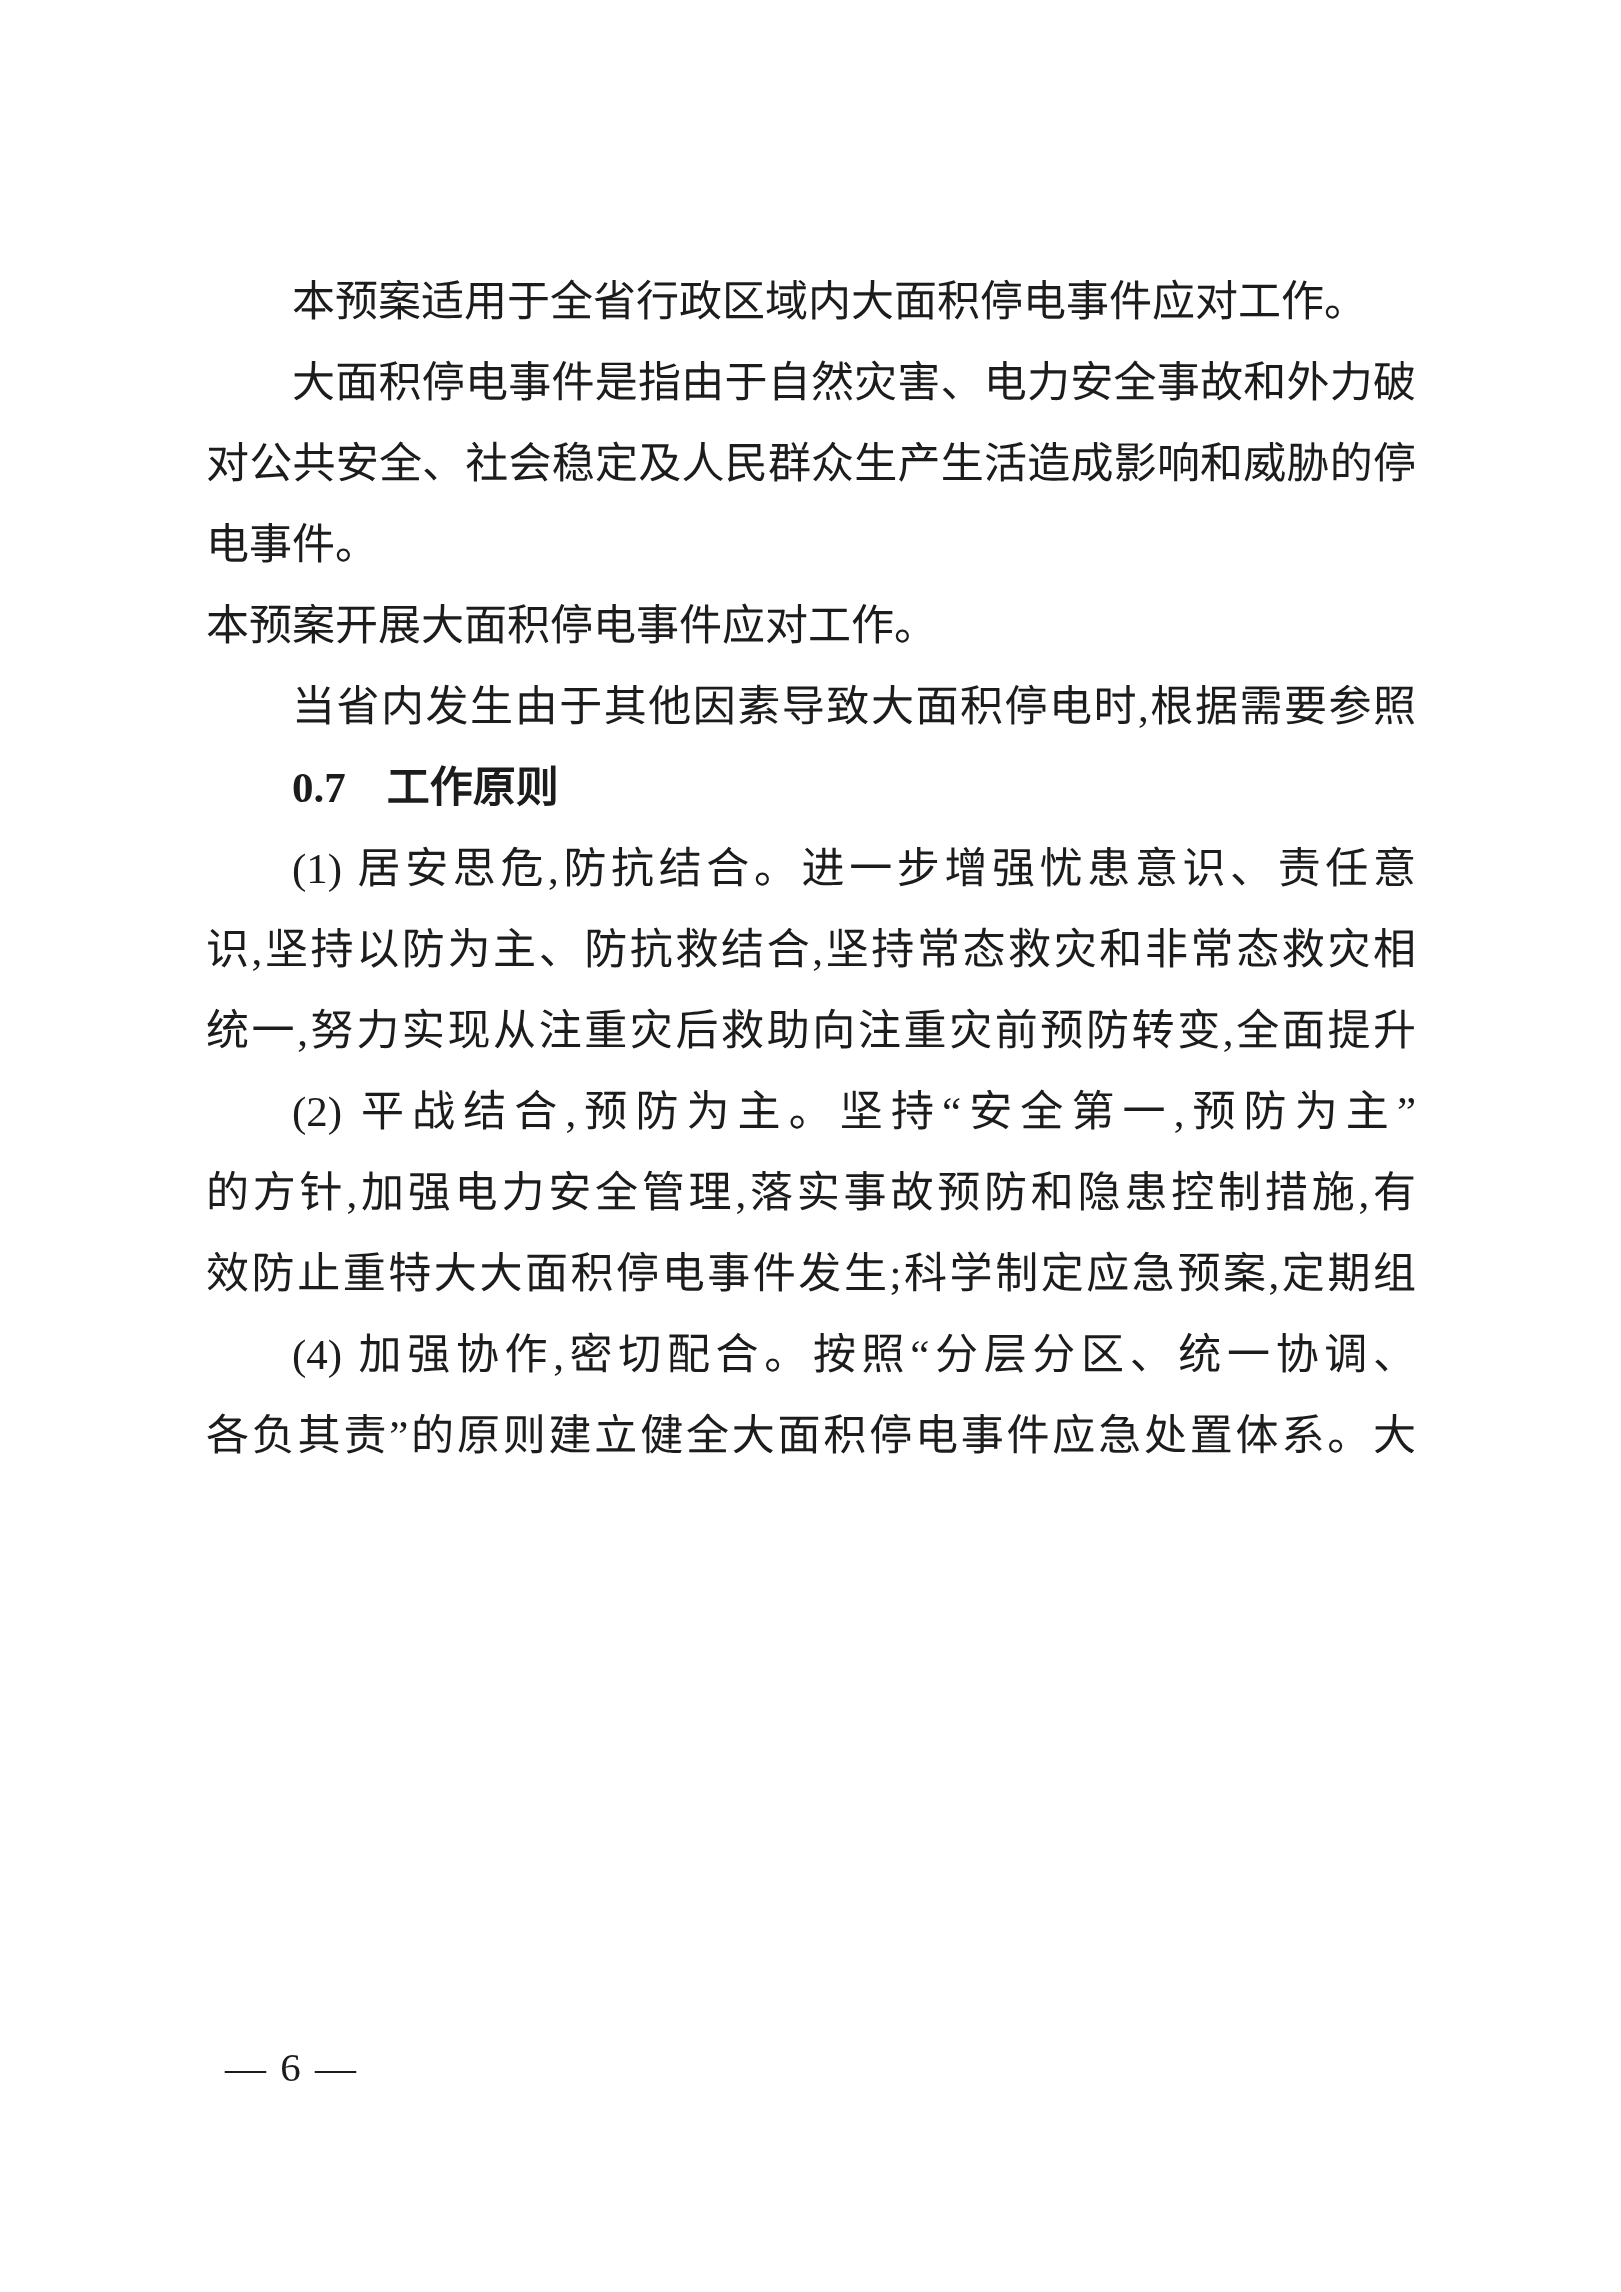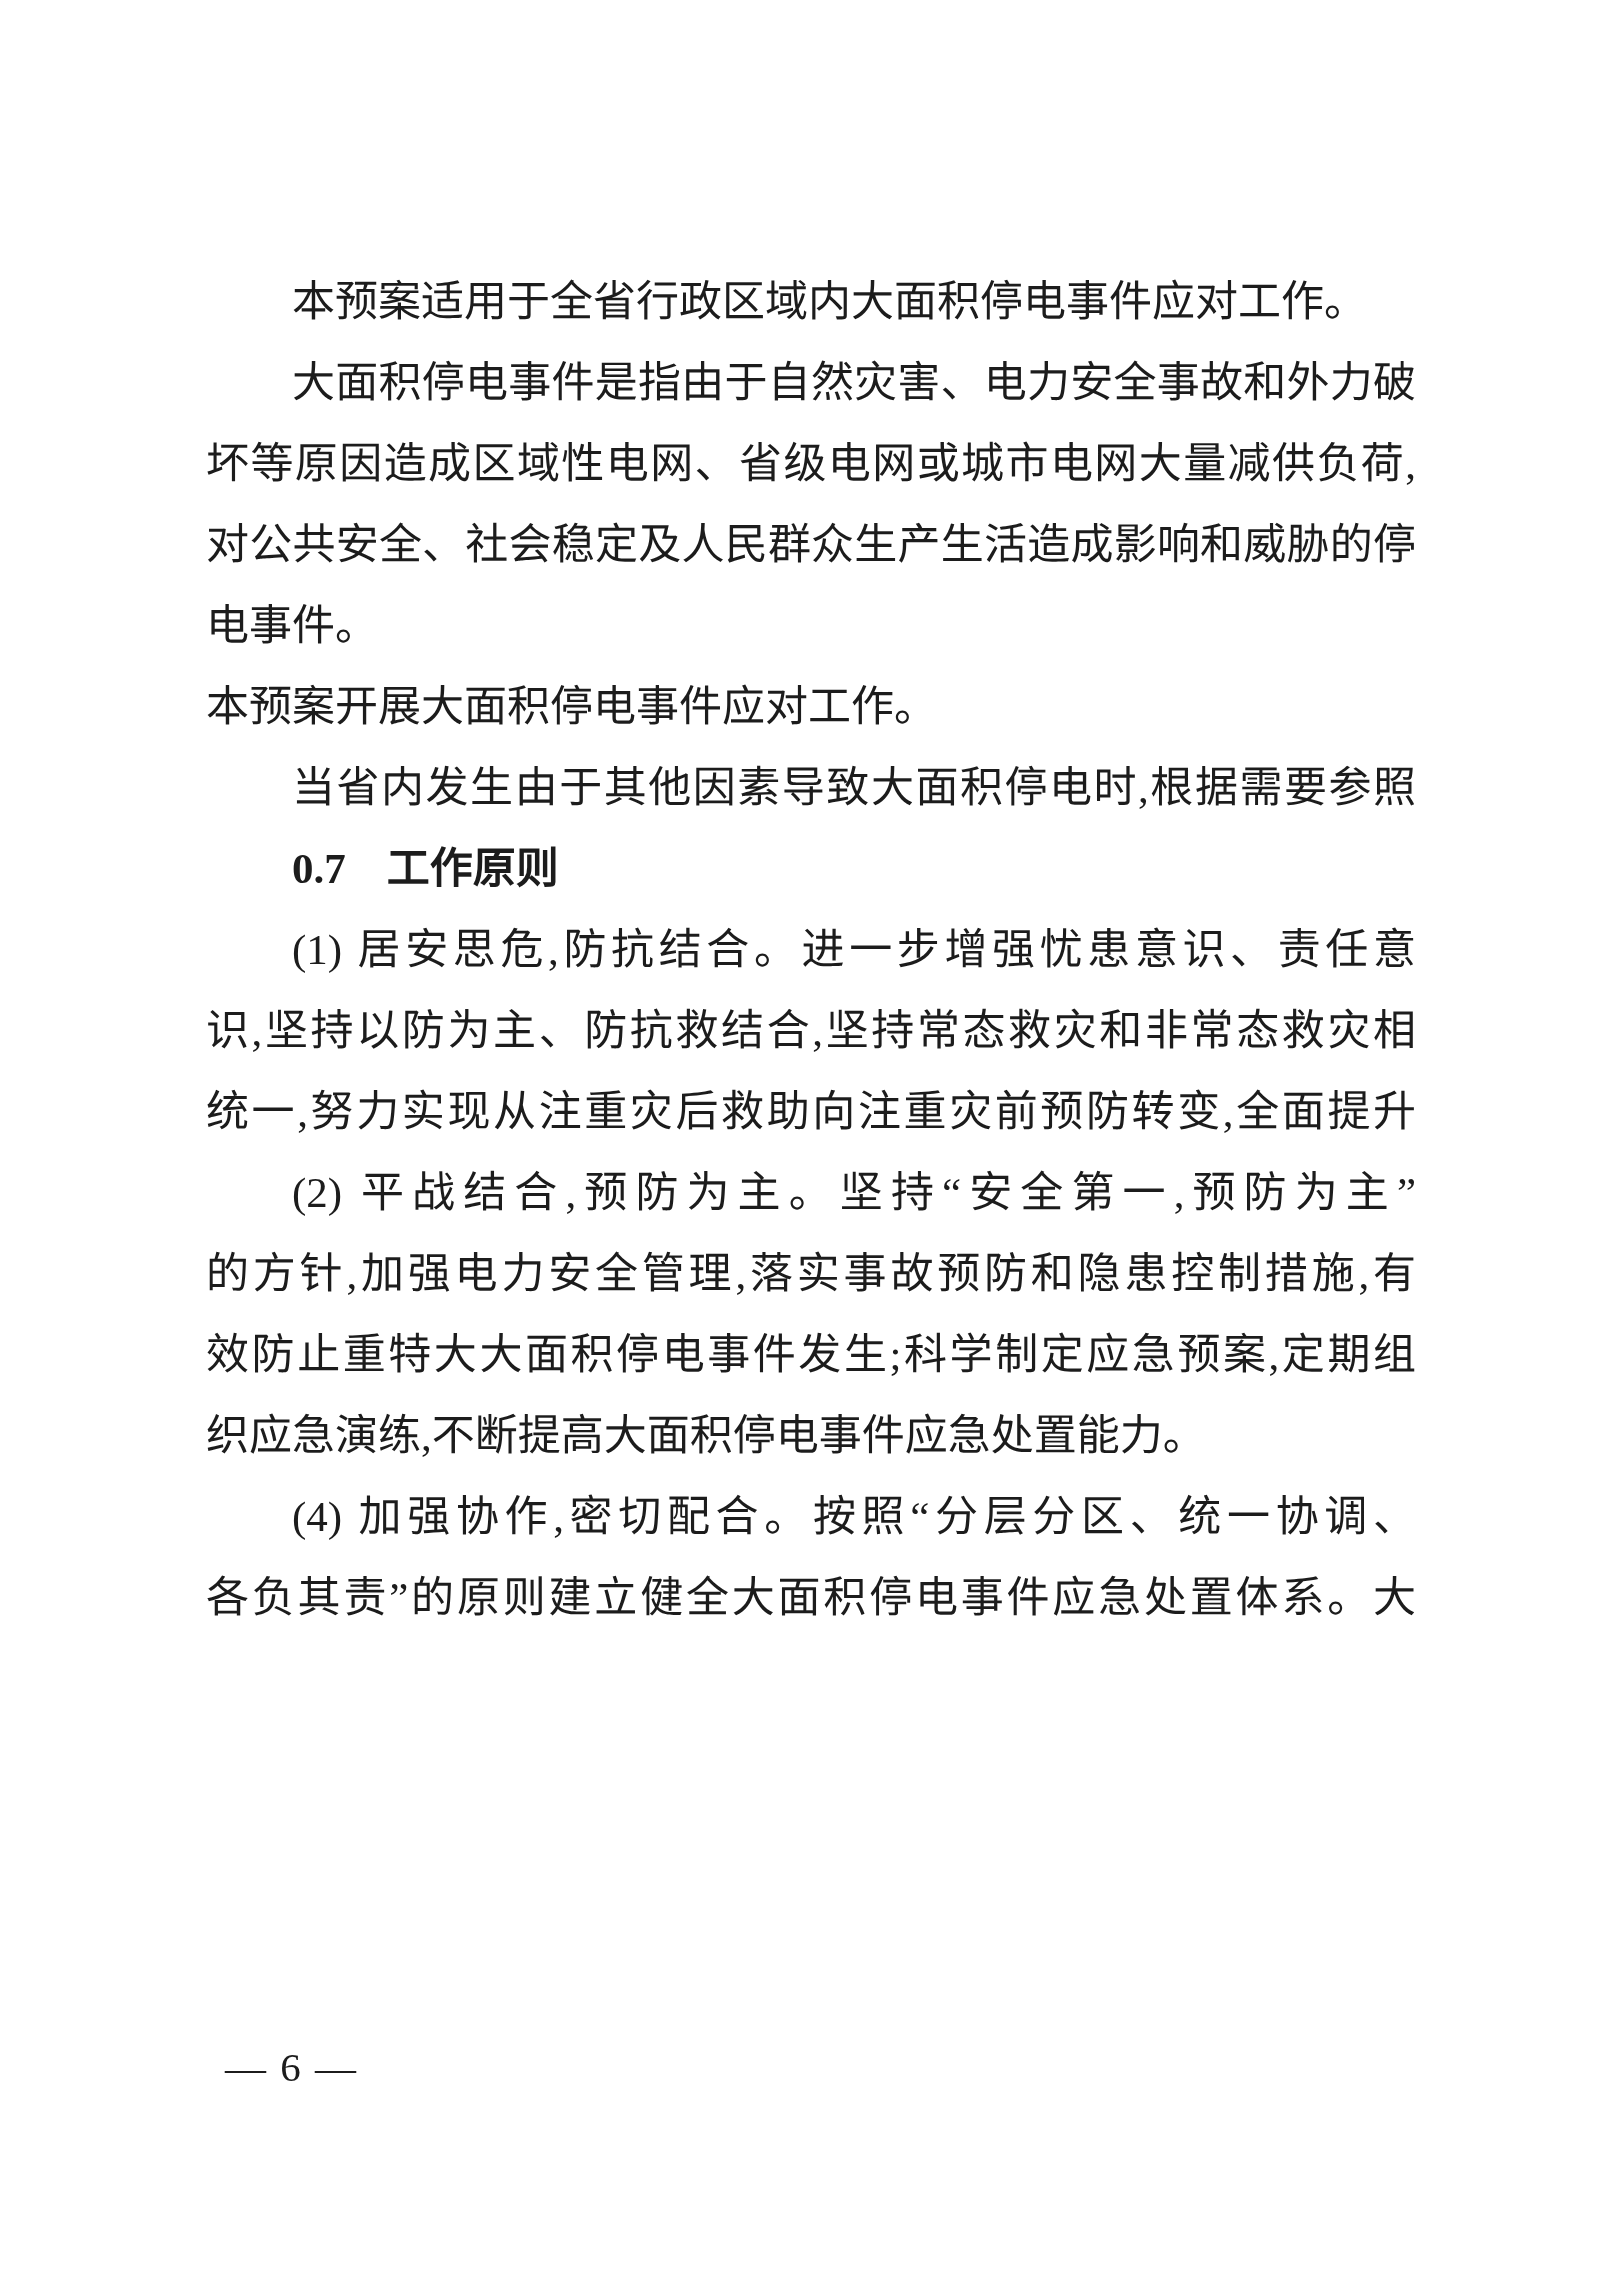--- a/index.html
+++ b/index.html
@@ -49,39 +49,37 @@
 </style>
 </head>
 <body>
 
 <main class="doc-body">
     <p class="para">
       <span class="line first last">本预案适用于全省行政区域内大面积停电事件应对工作。</span>
     </p>
     <p class="para">
       <span class="line first">大面积停电事件是指由于自然灾害、电力安全事故和外力破</span>
-      <span class="line">坏等原因造成区域性电网、省级电网或城市电网大量减供负荷,</span>
       <span class="line">对公共安全、社会稳定及人民群众生产生活造成影响和威胁的停</span>
       <span class="line last">电事件。</span>
     </p>
     <p class="para">
       <span class="line last">本预案开展大面积停电事件应对工作。</span>
       <span class="line first">当省内发生由于其他因素导致大面积停电时,根据需要参照</span>
     </p>
     <p class="para heading"><span class="h-num">0.7</span><span class="h-title">工作原则</span></p>
     <p class="para">
       <span class="line first">(1) 居安思危,防抗结合。进一步增强忧患意识、责任意</span>
       <span class="line">识,坚持以防为主、防抗救结合,坚持常态救灾和非常态救灾相</span>
       <span class="line">统一,努力实现从注重灾后救助向注重灾前预防转变,全面提升</span>
     </p>
     <p class="para">
       <span class="line first">(2) 平战结合,预防为主。坚持“安全第一,预防为主”</span>
       <span class="line">的方针,加强电力安全管理,落实事故预防和隐患控制措施,有</span>
       <span class="line">效防止重特大大面积停电事件发生;科学制定应急预案,定期组</span>
-      <span class="line last">织应急演练,不断提高大面积停电事件应急处置能力。</span>
     </p>
     <p class="para">
       <span class="line first">(4) 加强协作,密切配合。按照“分层分区、统一协调、</span>
       <span class="line">各负其责”的原则建立健全大面积停电事件应急处置体系。大</span>
     </p>
   </main>
 
 <div class="page-number">— 6 —</div>
 
 

